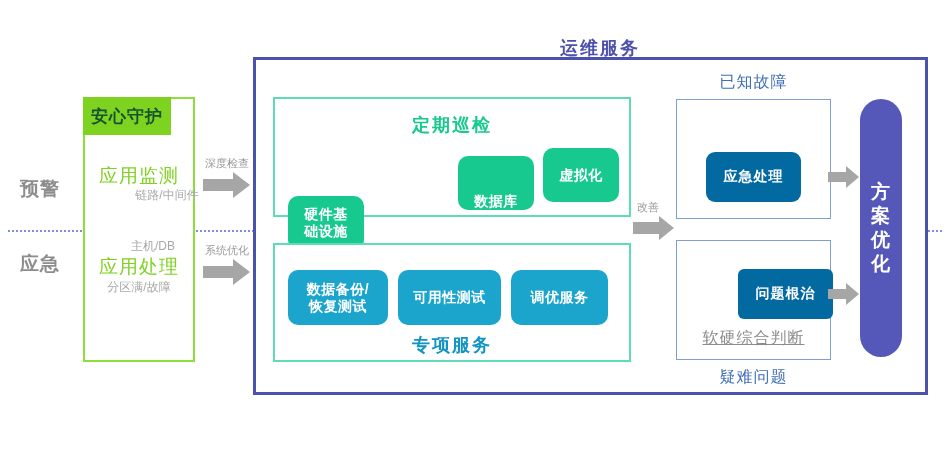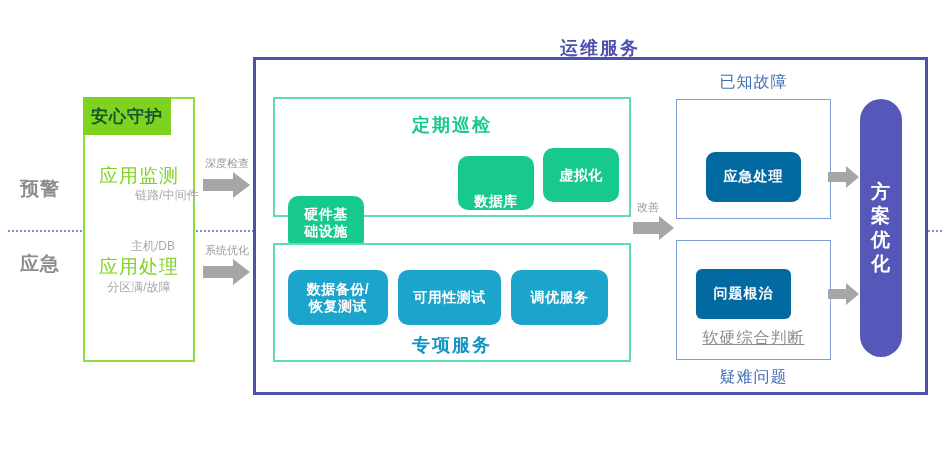--- a/index.html
+++ b/index.html
@@ -286,21 +286,21 @@
   <div class="abs fault-box" style="left:676px; top:99px; width:155px; height:120px;"></div>
   <div class="abs fault-pill" style="left:706px; top:152px; width:95px; height:50px;">应急处理</div>
 
   <div class="abs" style="left:828px; top:166px;">
     <svg class="arrow" width="32" height="22" viewBox="0 0 32 22">
       <polygon points="0,6 18,6 18,0 31,11 18,22 18,16 0,16" fill="#a6a6a6"></polygon>
     </svg>
   </div>
 
   <div class="abs fault-box" style="left:676px; top:240px; width:155px; height:120px;"></div>
-  <div class="abs fault-pill" style="left:696px; top:269px; width:95px; height:50px;border-radius:6px;">问题根治</div>
+  <div class="abs fault-pill" style="left:738px; top:269px; width:95px; height:50px;border-radius:6px;">问题根治</div>
   <div class="abs fault-sub" style="left:676px; top:328px; width:155px;text-decoration:underline;">软硬综合判断</div>
   <div class="abs fault-heading" style="left:676px; top:367px; width:155px;">疑难问题</div>
 
   <div class="abs" style="left:828px; top:283px;">
     <svg class="arrow" width="32" height="22" viewBox="0 0 32 22">
       <polygon points="0,6 18,6 18,0 31,11 18,22 18,16 0,16" fill="#a6a6a6"></polygon>
     </svg>
   </div>
 
   <div class="abs result-bar">

